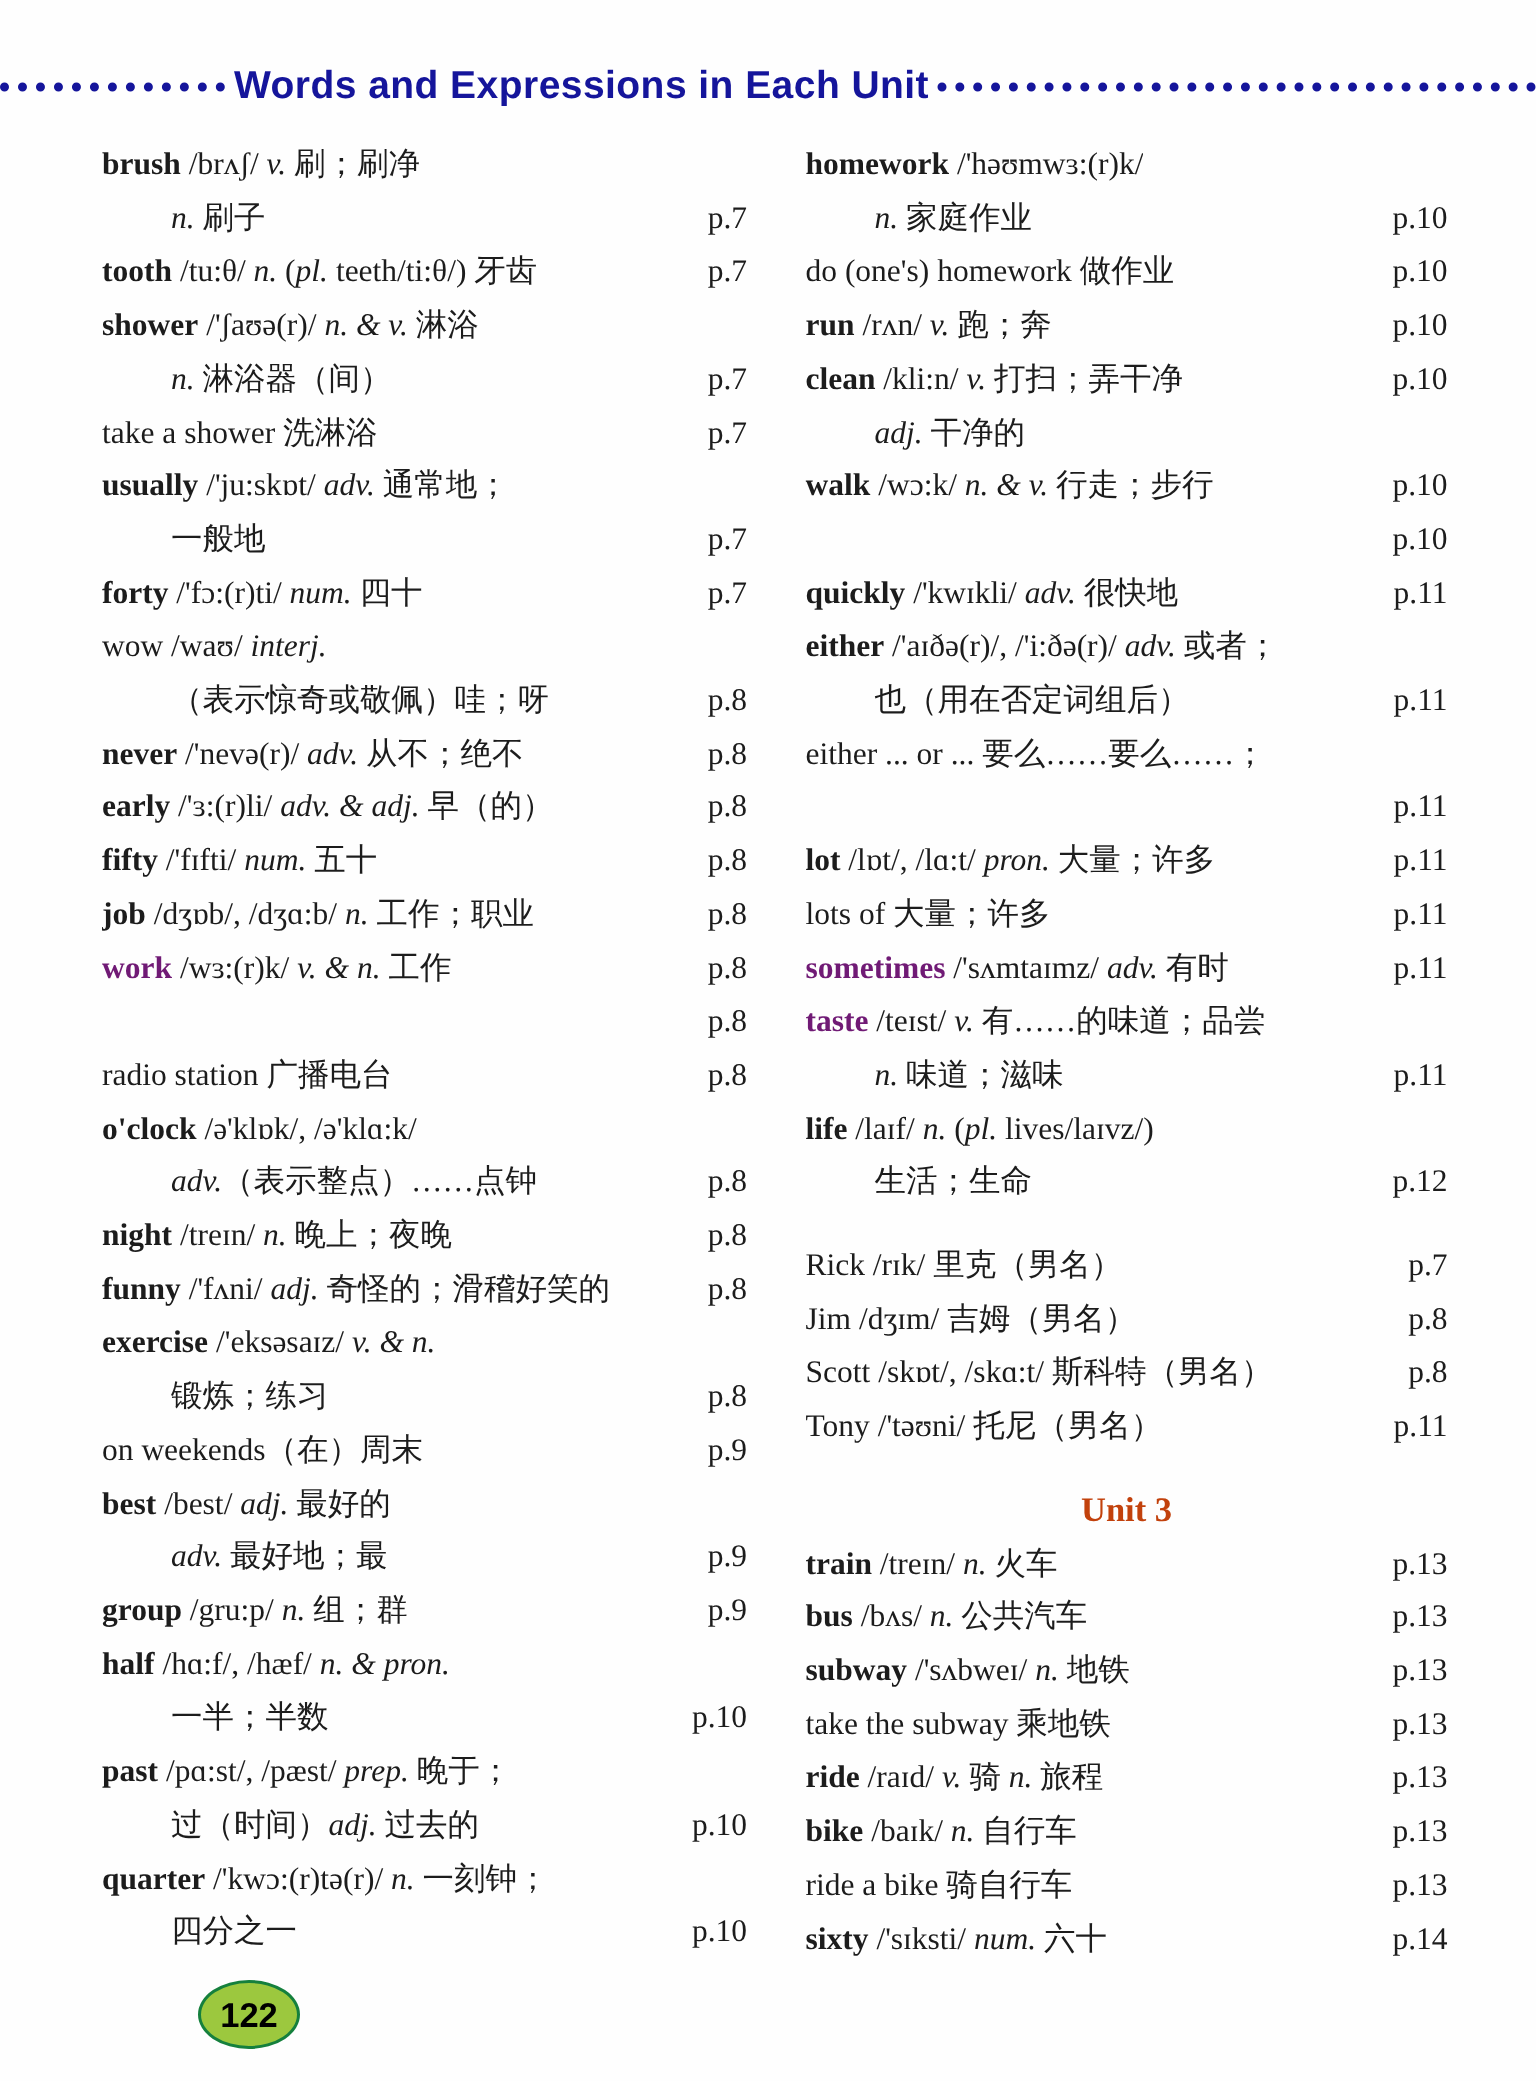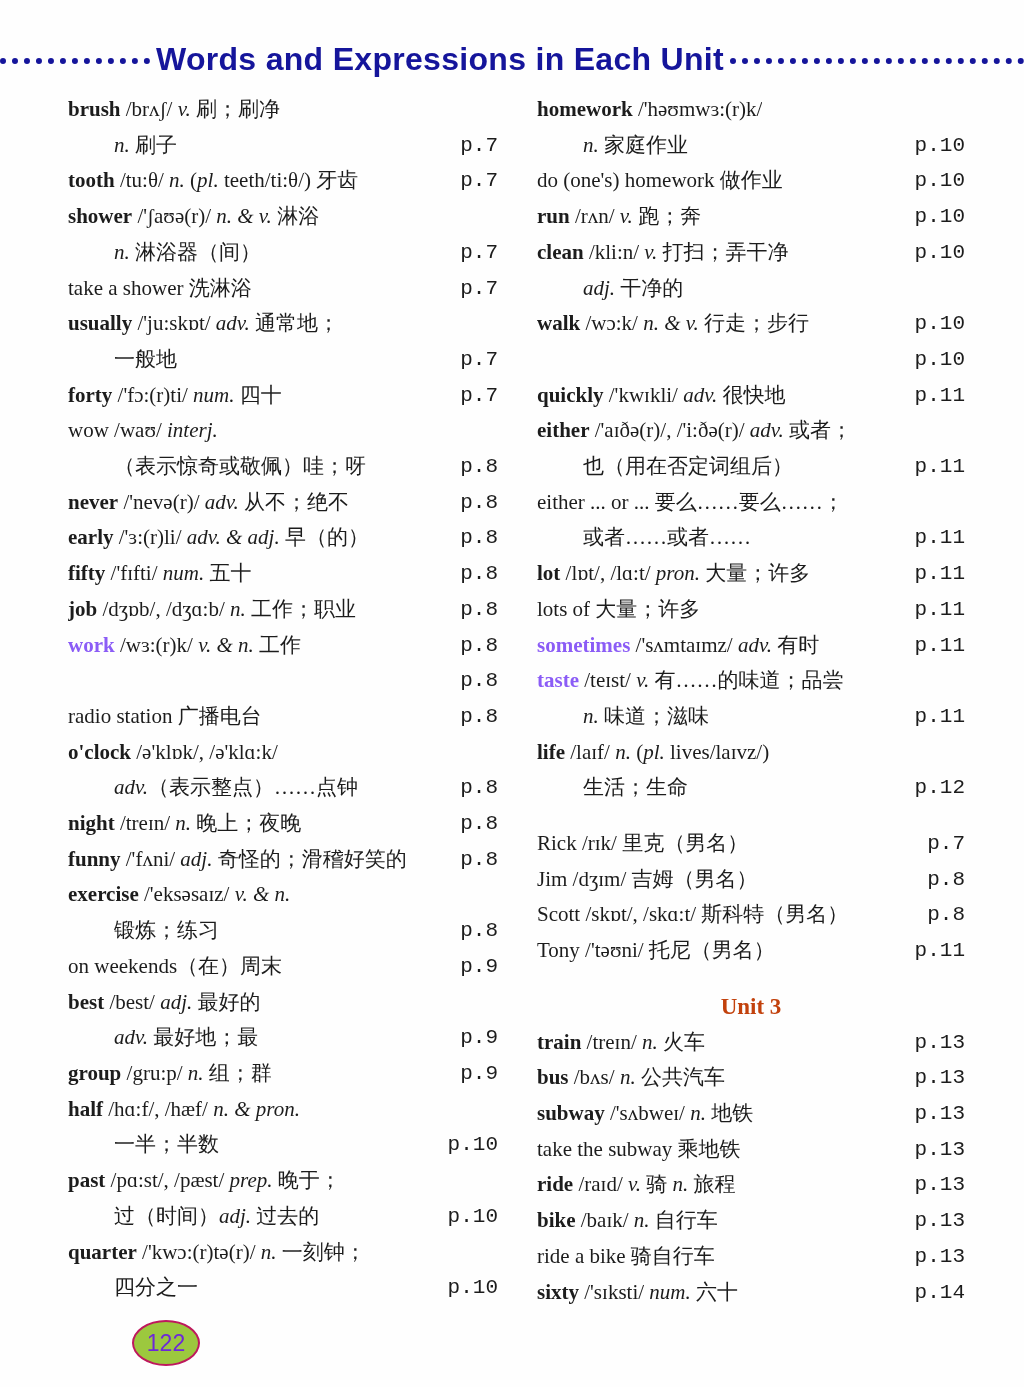--- a/index.html
+++ b/index.html
@@ -6,42 +6,42 @@
   body { background:#ffffff; }
   .page {
     position:relative; width:1024px; height:1387px; background:#fefefe;
     font-family:"Liberation Serif","DejaVu Serif",serif; color:#1c1c1c; overflow:hidden;
   }
   .header { position:absolute; top:41px; left:0; right:0; display:flex; align-items:center; }
   .dots { height:0; border-top:6px dotted #15159b; margin-top:2px; }
   .dots-left { width:150px; }
   .dots-right { flex:1; }
   .title {
-    font-family:"Liberation Sans",sans-serif; font-weight:700; font-size:32px;
+    font-family:"Liberation Sans",sans-serif; font-weight:700; font-size:26px;
     color:#15159b; padding:0 6px; letter-spacing:0.3px; white-space:nowrap;
   }
   .col { position:absolute; top:92px; }
   #col-left  { left:68px;  width:430px; }
   #col-right { left:537px; width:428px;text-align:center; }
   .row { display:flex; line-height:35.7px; font-size:21px; white-space:nowrap; }
   .row.indent { padding-left:46px; }
   .entry-text { flex:0 1 auto; overflow:hidden; }
-  .page-ref { margin-left:auto; padding-left:8px;font-family:Liberation Mono, monospace; }
+  .page-ref { margin-left:auto; padding-left:8px; }
   .sb { font-weight:700;margin-top:12px; }
   .si { font-style:italic; }
-  .sa { font-weight:700; color:#8b5cf6; }
+  .sa { font-weight:700; color:#701a75; }
   .gap { height:20px; }
   .unit-heading {
     line-height:35.7px; font-size:23px; font-weight:700; color:#c2410c;
   }
   .badge {
     position:absolute; left:132px; top:1320px; width:64px; height:42px;
-    background:#9cc83e; border:2px solid #be185d; border-radius:50%;
+    background:#9cc83e; border:2px solid #15803d; border-radius:50%;
     display:flex; align-items:center; justify-content:center;
-    color:#6d28d9; font-family:"Liberation Sans",sans-serif; font-weight:400; font-size:23px;
+    color:#000000; font-family:"Liberation Sans",sans-serif; font-weight:700; font-size:23px;
   }
 </style>
 </head>
 <body>
 
 <div class="page">
 
   <div class="header">
     <div class="dots dots-left"></div>
     <div class="title">Words and Expressions in Each Unit</div>
@@ -213,21 +213,20 @@
         <span class="entry-text"><span class="sb">either</span><span class="sn"> /'aɪðə(r)/, /'i:ðə(r)/ </span><span class="si">adv.</span><span class="sn"> 或者；</span></span>
       </div>
       <div class="row indent">
         <span class="entry-text"><span class="sn">也（用在否定词组后）</span></span>
         <span class="page-ref">p.11</span>
       </div>
       <div class="row">
         <span class="entry-text"><span class="sn">either ... or ... 要么……要么……；</span></span>
       </div>
       <div class="row indent">
-        <span class="entry-text"><span class="sn">或者……或者……</span></span>
         <span class="page-ref">p.11</span>
       </div>
       <div class="row">
         <span class="entry-text"><span class="sb">lot</span><span class="sn"> /lɒt/, /lɑ:t/ </span><span class="si">pron.</span><span class="sn"> 大量；许多</span></span>
         <span class="page-ref">p.11</span>
       </div>
       <div class="row">
         <span class="entry-text"><span class="sn">lots of 大量；许多</span></span>
         <span class="page-ref">p.11</span>
       </div>

